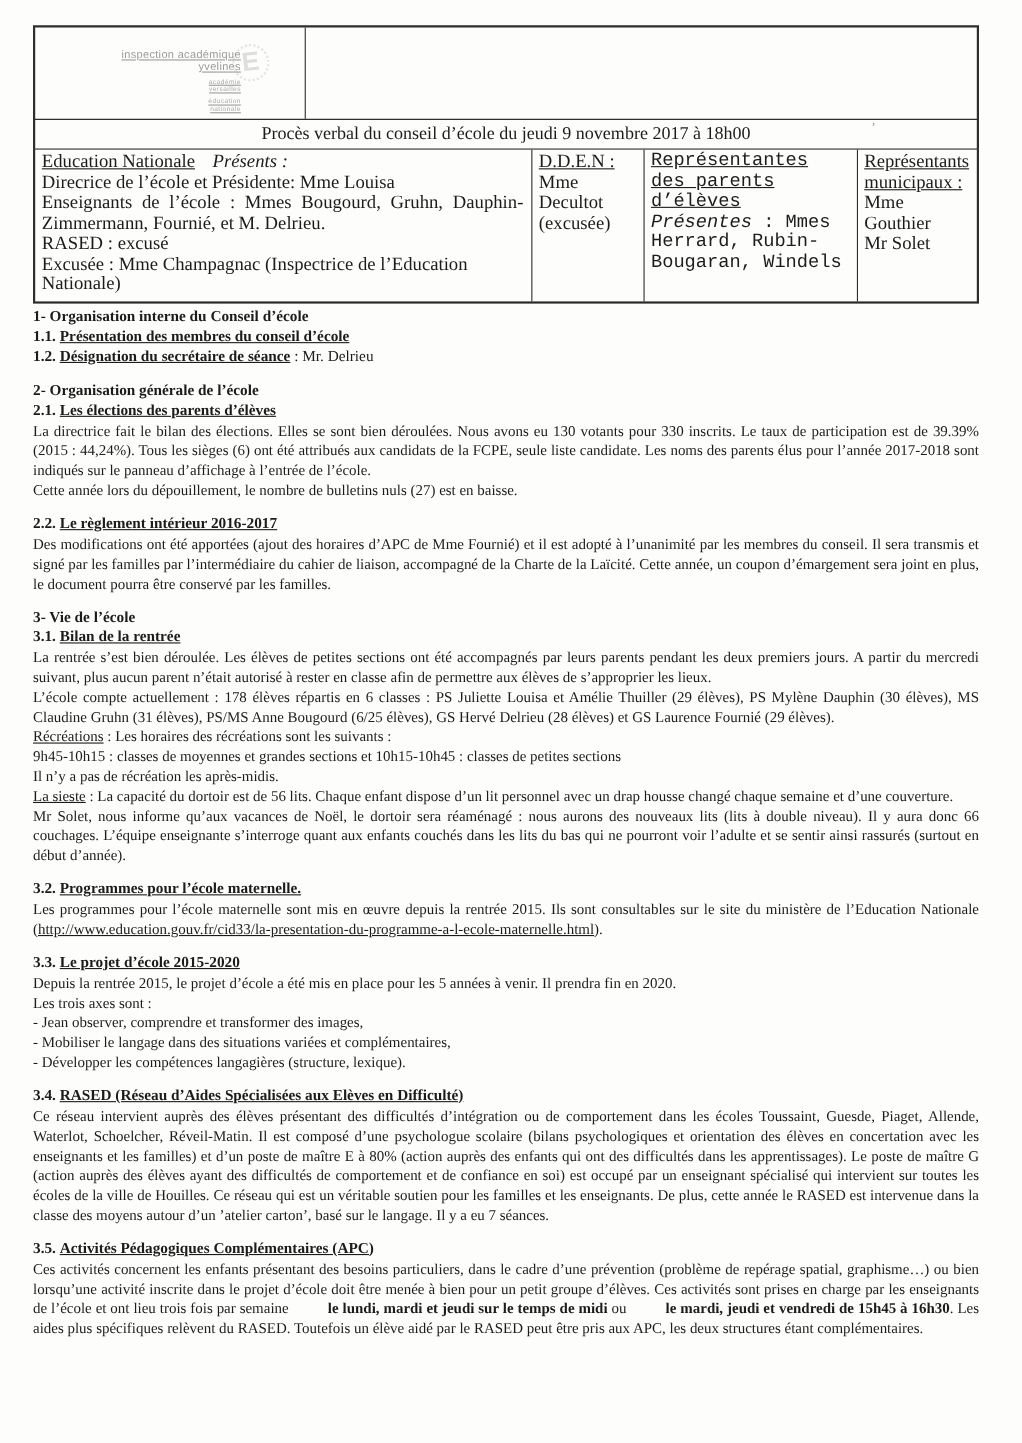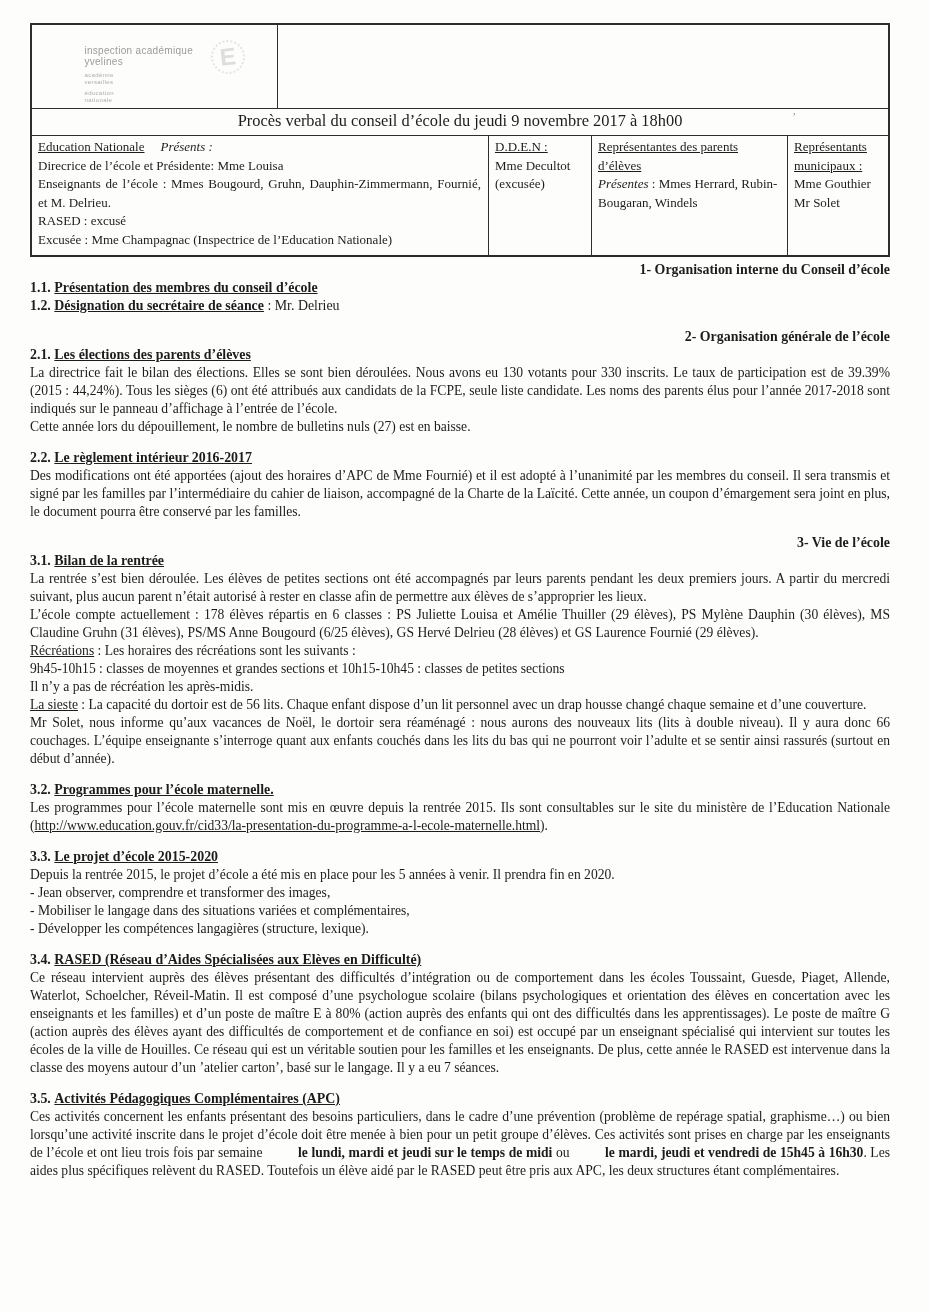--- a/index.html
+++ b/index.html
@@ -4,58 +4,58 @@
 <style>
   html,body{margin:0;padding:0;background:#e8e8e8;}
   .page{
     position:relative;width:929px;height:1312px;background:#fdfdfc;
     font-family:"Liberation Serif","DejaVu Serif",serif;color:#1c1c1c;
     overflow:hidden;margin:0 auto;
   }
   .doc{padding:23px 39px 0 30px;}
   p{margin:0;}
   .just{text-align:justify;}
-  .ctr{text-align:right;font-weight:bold;font-size:13.9px;line-height:18px;}
+  .ctr{text-align:left;font-weight:bold;font-size:13.9px;line-height:18px;}
   .sub{font-size:13.9px;line-height:18px;}
   .num{font-weight:bold;}
   .b{font-weight:bold;margin-left:32px;}
   .i{font-style:italic;}
   .u{text-decoration:underline;}
   .bu{font-weight:bold;text-decoration:underline;}
   .body-text{font-size:13.6px;line-height:18px;}
   .mt4{margin-top:4px;}
   .mt{margin-top:13px;}
 
   
   .hdr{display:flex;border:2px solid #2e2e2e;border-bottom:1.6px solid #2e2e2e;height:86px;box-sizing:border-box;}
   .cell-logo{width:246px;border-right:1.5px solid #2e2e2e;position:relative;box-sizing:border-box;}
-  .logo-text{position:absolute;top:20px;right:84px;text-align:left;color:#9b9b9b;}
+  .logo-text{position:absolute;top:20px;right:58px;text-align:right;color:#9b9b9b;text-decoration:underline;}
   .logo-l1{font-family:"Liberation Sans","DejaVu Sans",sans-serif;font-size:10px;line-height:11px;letter-spacing:0.3px;}
   .logo-sub{font-family:"Liberation Sans","DejaVu Sans",sans-serif;font-size:6px;line-height:6.5px;color:#ababab;margin-top:5px;letter-spacing:0.4px;}
   .logo-mark{
     position:absolute;top:15px;right:32px;width:30px;height:30px;border-radius:50%;
     border:2px dotted #e4e4e4;color:#dedede;font-size:24px;font-weight:bold;
     display:flex;align-items:center;justify-content:center;
     font-family:"Liberation Sans","DejaVu Sans",sans-serif;transform:rotate(-6deg);
   }
   .cell-school{flex:1;text-align:center;padding-top:6px;font-size:14.4px;line-height:19.5px;}
 
   
   .title-bar{
     position:relative;border:2px solid #2e2e2e;border-top:none;border-bottom:1.6px solid #2e2e2e;
     text-align:center;font-size:16.4px;padding:2px 0 4px;box-sizing:border-box;
   }
   .artifact{position:absolute;right:92px;top:1px;color:#8a8a8a;font-size:11px;}
 
   
-  .att{display:flex;border:2px solid #2e2e2e;border-top:none;border-bottom:2.5px solid #2a2a2a;font-size:13px;line-height:18.5px;box-sizing:border-box;}
+  .att{display:flex;border:2px solid #2e2e2e;border-top:none;border-bottom:2.5px solid #2a2a2a;font-size:17px;line-height:18.5px;box-sizing:border-box;}
   .att-c{padding:2px 7px 6px 6px;box-sizing:border-box;}
   .att-c1{width:457px;border-right:1.4px solid #2e2e2e;}
   .att-c2{width:103px;border-right:1.4px solid #2e2e2e;}
-  .att-c3{width:196px;border-right:1.4px solid #2e2e2e;}
+  .att-c3{width:196px;border-right:1.4px solid #2e2e2e;font-family:Liberation Mono, monospace;}
   .att-c4{flex:1;}
   .pres{margin-left:16px;}
 
   .url{color:inherit;text-decoration:underline;cursor:pointer;}
 </style>
 </head>
 <body>
 
 <div class="page">
   <div class="doc">
@@ -128,20 +128,21 @@
       <p class="just">9h45-10h15 : classes de moyennes et grandes sections et 10h15-10h45 : classes de petites sections</p>
       <p class="just">Il n’y a pas de récréation les après-midis.</p>
       <p class="just"><span class="u">La sieste</span><span> : La capacité du dortoir est de 56 lits. Chaque enfant dispose d’un lit personnel avec un drap housse changé chaque semaine et d’une couverture.</span></p>
       <p class="just">Mr Solet, nous informe qu’aux vacances de Noël, le dortoir sera réaménagé : nous aurons des nouveaux lits (lits à double niveau). Il y aura donc 66 couchages. L’équipe enseignante s’interroge quant aux enfants couchés dans les lits du bas qui ne pourront voir l’adulte et se sentir ainsi rassurés (surtout en début d’année).</p>
 
       <p class="sub mt"><span class="num">3.2.</span> <span class="bu">Programmes pour l’école maternelle.</span></p>
       <p class="just"><span>Les programmes pour l’école maternelle sont mis en œuvre depuis la rentrée 2015. Ils sont consultables sur le site du ministère de l’Education Nationale (</span><a class="url">http://www.education.gouv.fr/cid33/la-presentation-du-programme-a-l-ecole-maternelle.html</a><span>).</span></p>
 
       <p class="sub mt"><span class="num">3.3.</span> <span class="bu">Le projet d’école 2015-2020</span></p>
       <p class="just">Depuis la rentrée 2015, le projet d’école a été mis en place pour les 5 années à venir. Il prendra fin en 2020.</p>
+      <p>Les trois axes sont :</p>
       <p>- Jean observer, comprendre et transformer des images,</p>
       <p>- Mobiliser le langage dans des situations variées et complémentaires,</p>
       <p>- Développer les compétences langagières (structure, lexique).</p>
 
       <p class="sub mt"><span class="num">3.4.</span> <span class="bu">RASED (Réseau d’Aides Spécialisées aux Elèves en Difficulté)</span></p>
       <p class="just">Ce réseau intervient auprès des élèves présentant des difficultés d’intégration ou de comportement dans les écoles Toussaint, Guesde, Piaget, Allende, Waterlot, Schoelcher, Réveil-Matin. Il est composé d’une psychologue scolaire (bilans psychologiques et orientation des élèves en concertation avec les enseignants et les familles) et d’un poste de maître E à 80% (action auprès des enfants qui ont des difficultés dans les apprentissages). Le poste de maître G (action auprès des élèves ayant des difficultés de comportement et de confiance en soi) est occupé par un enseignant spécialisé qui intervient sur toutes les écoles de la ville de Houilles. Ce réseau qui est un véritable soutien pour les familles et les enseignants. De plus, cette année le RASED est intervenue dans la classe des moyens autour d’un ’atelier carton’, basé sur le langage. Il y a eu 7 séances.</p>
 
       <p class="sub mt"><span class="num">3.5.</span> <span class="bu">Activités Pédagogiques Complémentaires (APC)</span></p>
       <p class="just"><span>Ces activités concernent les enfants présentant des besoins particuliers, dans le cadre d’une prévention (problème de repérage spatial, graphisme…) ou bien lorsqu’une activité inscrite dans le projet d’école doit être menée à bien pour un petit groupe d’élèves. Ces activités sont prises en charge par les enseignants de l’école et ont lieu trois fois par semaine </span><span class="b">le lundi, mardi et jeudi sur le temps de midi</span><span> ou </span><span class="b">le mardi, jeudi et vendredi de 15h45 à 16h30</span><span>. Les aides plus spécifiques relèvent du RASED. Toutefois un élève aidé par le RASED peut être pris aux APC, les deux structures étant complémentaires.</span></p>
 

